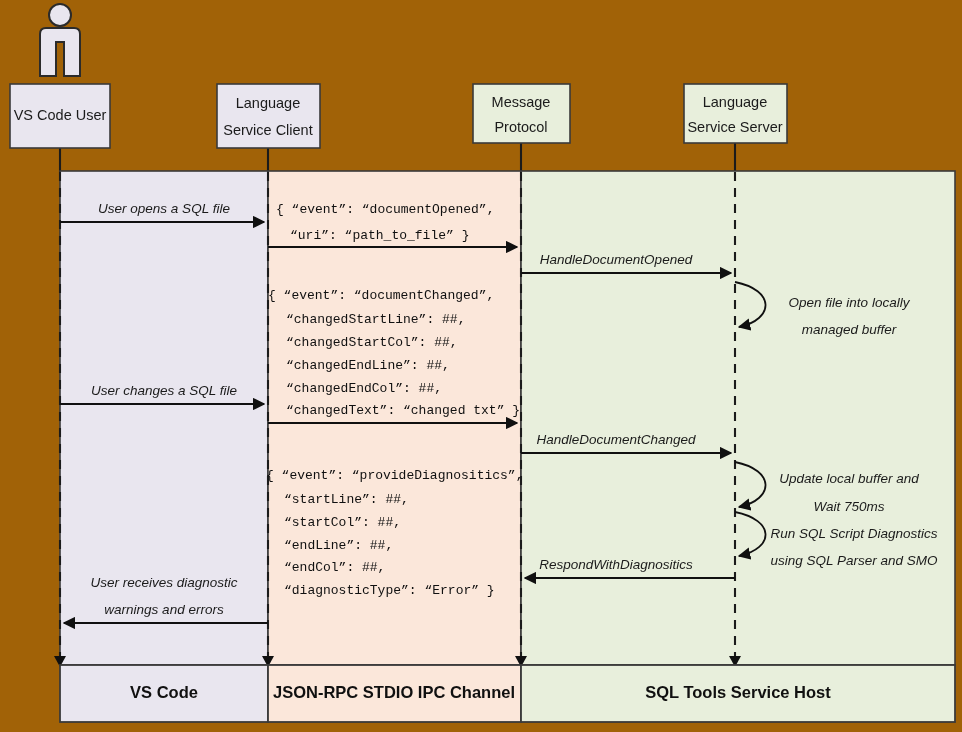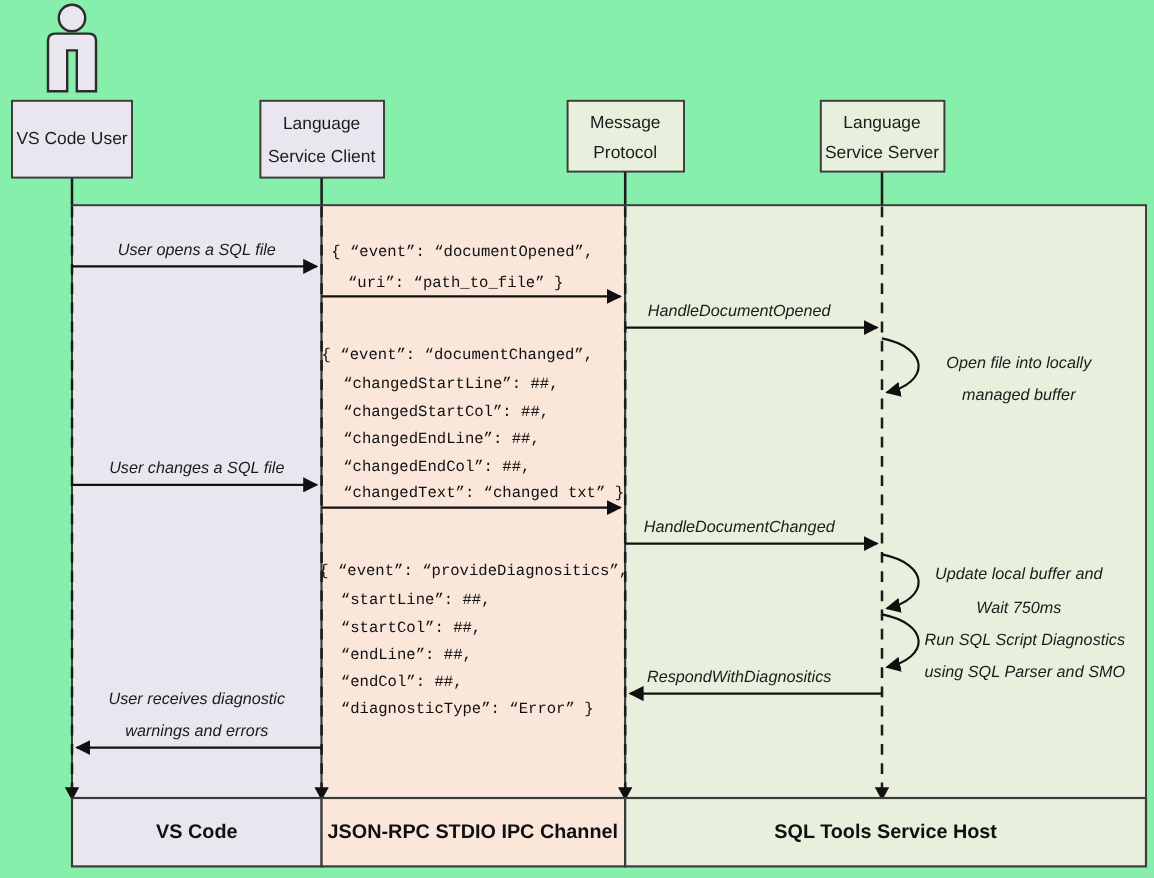--- a/index.html
+++ b/index.html
@@ -7,21 +7,21 @@
     padding: 0;
     background: #ffffff;
   }
   body {
     font-family: "Liberation Sans", sans-serif;
   }
   #diagram-root {
     position: relative;
     width: 962px;
     height: 732px;
-    background: #86efac;
+    background: #a16207;
     overflow: hidden;
   }
   svg#seq-svg {
     display: block;
     width: 962px;
     height: 732px;
   }
   .lifeline-box {
     fill: #e9e6ef;
     stroke: #3a3a3a;

